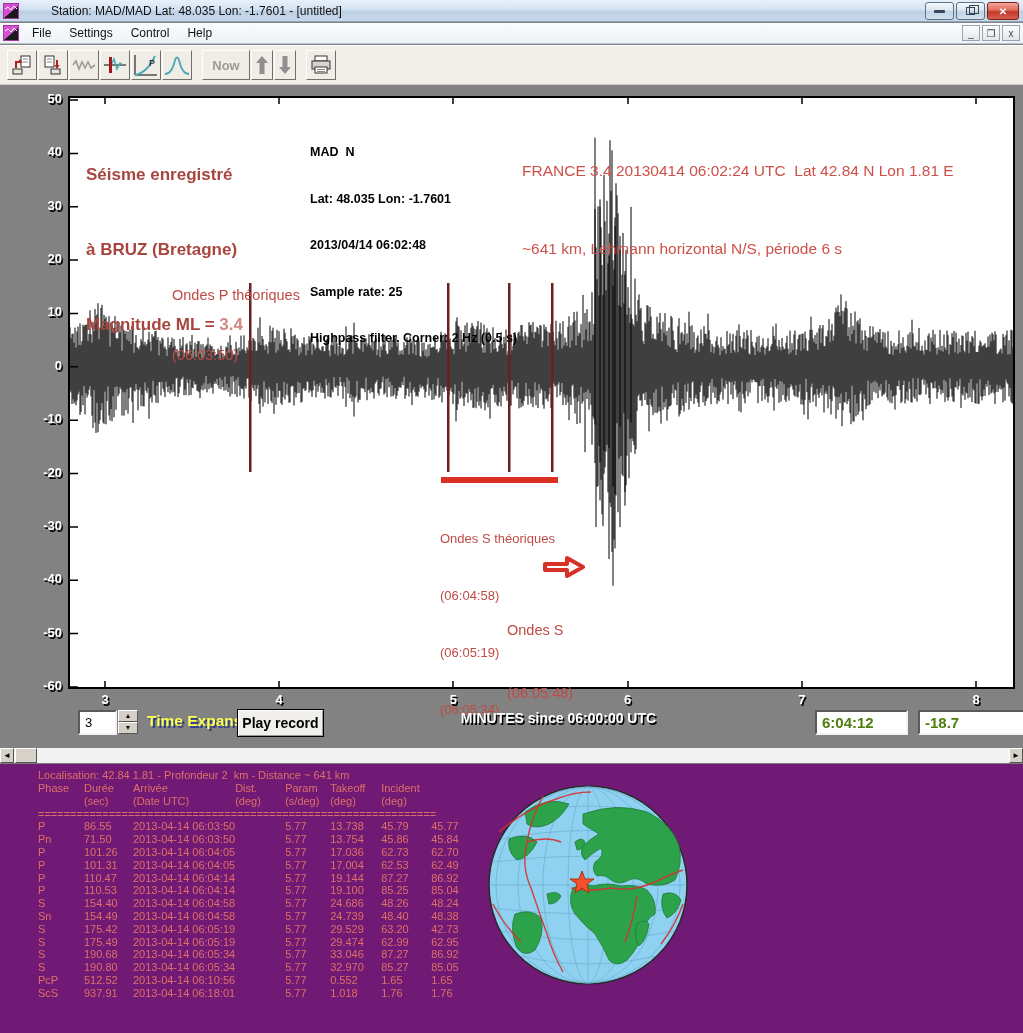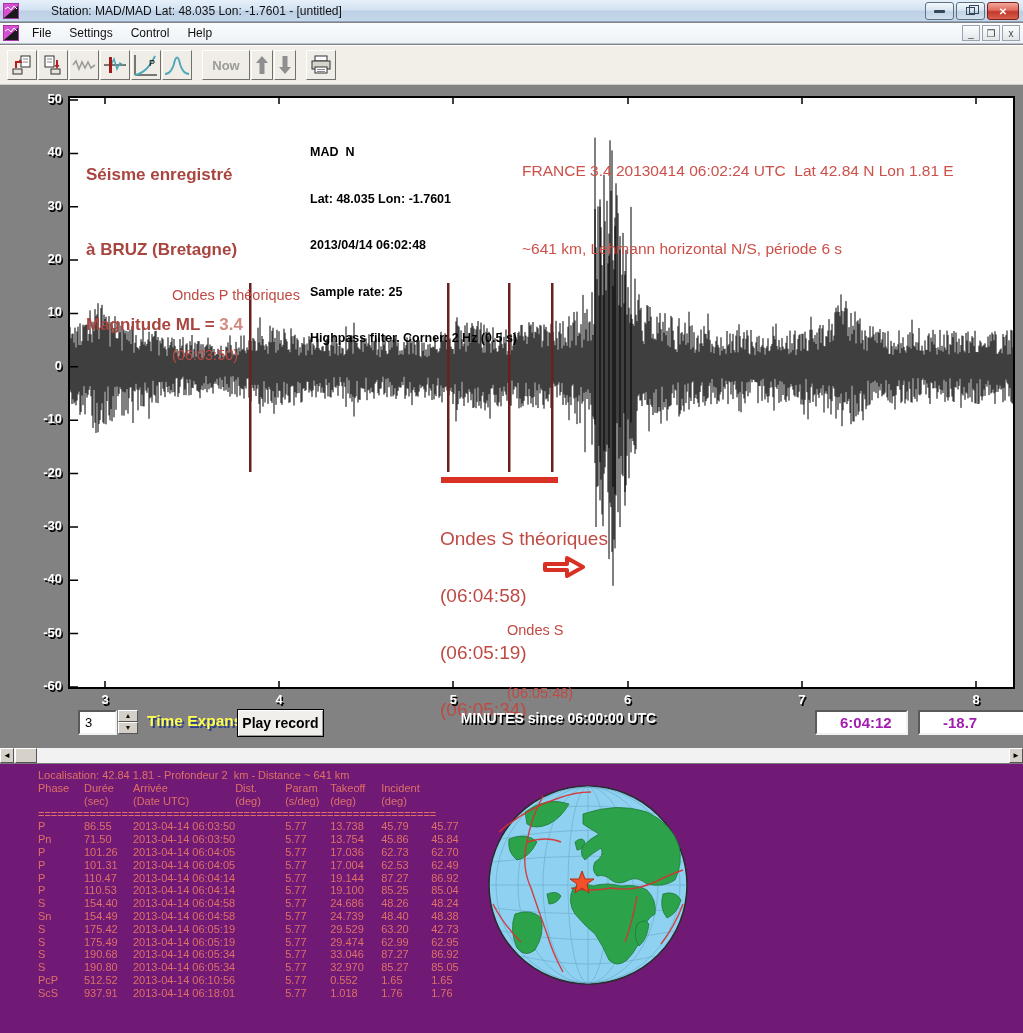--- a/index.html
+++ b/index.html
@@ -46,21 +46,21 @@
   
   #plot{position:absolute;left:68px;top:96px;width:947px;height:593px;
     background:#fff;border:2px solid #000;}
   #wave-svg{position:absolute;left:0;top:0;}
   .ann{position:absolute;white-space:pre;line-height:1.0;}
   #ann-left{left:16px;top:14px;font-size:17px;font-weight:bold;color:#a8453f;line-height:25px;}
   #ann-left .mag-val{color:#d28a82;}
   #station-info{left:240px;top:16px;font-size:12.5px;font-weight:bold;color:#000;line-height:15.5px;}
   #event-info{left:452px;top:8px;font-size:15.5px;color:#cd5049;line-height:26px;}
   #p-label{left:102px;top:147px;font-size:14.5px;color:#bf4a44;line-height:20px;}
-  #s-label{left:370px;top:393px;font-size:19px;color:#bf4a44;line-height:19px;}
+  #s-label{left:370px;top:393px;font-size:13px;color:#bf4a44;line-height:19px;}
   #s-arrival{left:437px;top:480px;font-size:14.5px;color:#bf4a44;line-height:21px;}
   #s-bar{position:absolute;left:371px;top:379px;width:117px;height:6px;background:#d93025;}
   #s-arrow{position:absolute;left:473px;top:458px;}
 
   
   .ytick{position:absolute;left:20px;width:42px;text-align:right;font-size:13px;
     font-weight:bold;color:#fff;text-shadow:1.5px 1.5px 0 #000;}
   .xtick{position:absolute;width:50px;text-align:center;font-size:13px;top:692px;
     font-weight:bold;color:#fff;text-shadow:1.5px 1.5px 0 #000;}
   #axis-caption{position:absolute;left:416px;top:710px;width:285px;text-align:center;
@@ -71,22 +71,22 @@
   #expansion-input{position:absolute;left:78px;top:710px;width:39px;height:25px;
     font-size:13px;padding-left:5px;display:flex;align-items:center;color:#000;}
   #spin{position:absolute;left:118px;top:710px;width:20px;height:25px;}
   .spinbtn{width:20px;height:12px;background:#d4d0c8;border:1px solid;
     border-color:#fff #555 #555 #fff;font-size:7px;line-height:9px;text-align:center;color:#111;}
   #expansion-label{position:absolute;left:147px;top:712px;font-size:15.5px;font-weight:bold;
     color:#ffff4e;text-shadow:2px 2px 0 #2c3e8c;}
   #play-btn{position:absolute;left:237px;top:709px;width:87px;height:28px;background:#f1efeb;
     border:1px solid #000;box-shadow:inset 1px 1px 0 #fff,inset -1px -1px 0 #9a9a96;
     font-size:14px;font-weight:bold;color:#000;display:flex;align-items:center;justify-content:center;}
-  .readout{position:absolute;top:710px;height:25px;font-size:15px;font-weight:bold;color:#a21caf;
-    padding-left:23px;display:flex;align-items:center;}
+  .readout{position:absolute;top:710px;height:25px;font-size:15px;font-weight:bold;color:#4d7c0f;
+    padding-left:5px;display:flex;align-items:center;}
   #time-readout{left:815px;width:93px;}
   #amp-readout{left:918px;width:113px;}
 
   
   #hscroll{position:absolute;left:0;top:748px;width:1023px;height:15px;background:#f2f2f2;}
   .scrollbtn{position:absolute;top:0;width:14px;height:15px;background:#d6d2ca;
     border:1px solid;border-color:#fff #555 #555 #fff;font-size:8px;line-height:13px;text-align:center;color:#000;}
   #scroll-thumb{position:absolute;left:15px;top:0;width:22px;height:15px;background:#d6d2ca;
     border:1px solid;border-color:#fff #555 #555 #fff;}
 

